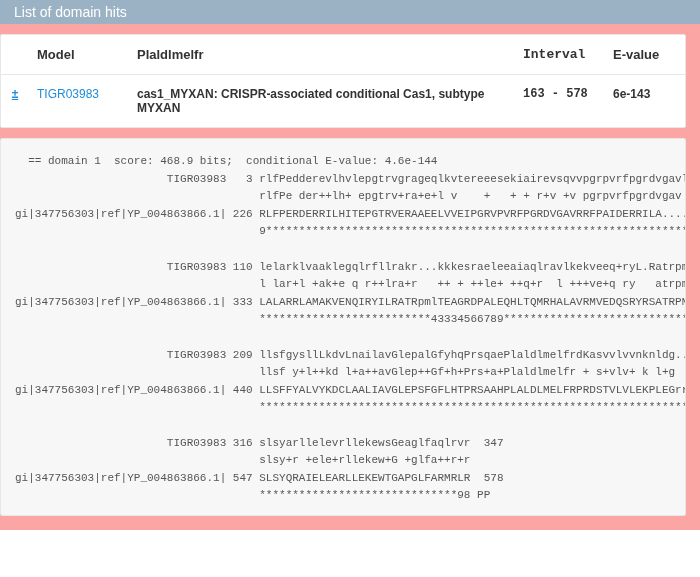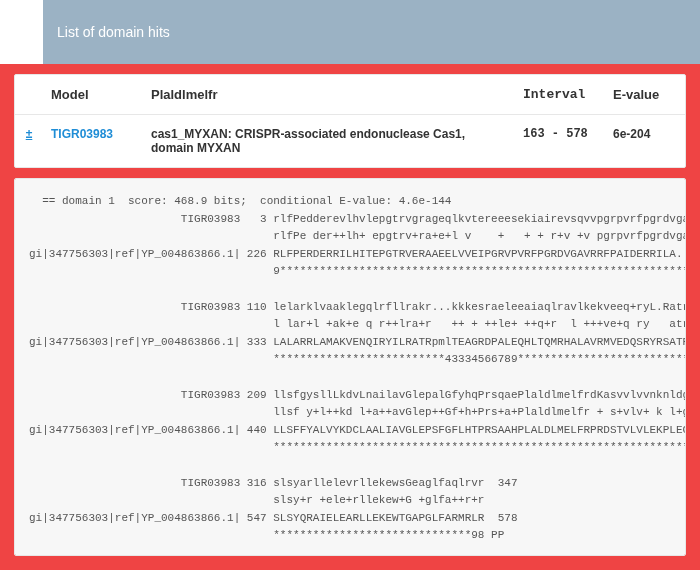--- a/index.html
+++ b/index.html
@@ -10,28 +10,27 @@
     font-size: 13px;
     color: #333;
   }
   .panel {
     width: 700px;
     background: #fff;
   }
   .panel-header {
     background: #9bb2c4;
     color: #fff;
-    padding: 24px 14px;
+    padding: 4px 14px;
     font-size: 14px;
     font-weight: 400;
-    margin-left: 43px;
   }
   .panel-body {
-    padding: 10px 14px 14px 14px;
-    background: #ef4444;
+    padding: 10px 14px 14px 0;
+    background: #fca5a5;
     border-top: none;
   }
   .inner-white {
     background: #fff;
     border: 1px solid #e7e7e7;
     border-radius: 2px;
   }
   table.hits {
     width: 100%;
     border-collapse: collapse;
@@ -52,21 +51,21 @@
     font-weight: 600;
   }
   .col-toggle { width: 28px; text-align: center; }
   .col-model { width: 100px; }
   .col-desc { }
   .col-interval { width: 90px; white-space: nowrap; font-family: Liberation Mono, monospace; }
   .col-evalue { width: 80px; white-space: nowrap; }
   .model-link {
     color: #1f8dd6;
     text-decoration: none;
-    font-weight: 700;
+    font-weight: 400;
     text-align: right;
   }
   .toggle {
     color: #1f8dd6;
     cursor: pointer;
     font-weight: 700;
     text-decoration: underline;
   }
   .alignment-wrap {
     margin-top: 10px;
@@ -117,23 +116,23 @@
           </tr>
         </thead>
         <tbody>
           <tr>
             <td class="col-toggle">
               <span class="toggle">±</span>
             </td>
             <td class="col-model">
               <a href="#" class="model-link">TIGR03983</a>
             </td>
-            <td class="col-desc">cas1_MYXAN: CRISPR-associated endonuclease Cas1, domain MYXAN</td>
+            <td class="col-desc">cas1_MYXAN: CRISPR-associated conditional Cas1, subtype MYXAN</td>
             <td class="col-interval">163 - 578</td>
-            <td class="col-evalue">6e-204</td>
+            <td class="col-evalue">6e-143</td>
           </tr>
         </tbody>
       </table>
     </div>
 
     <div class="alignment-wrap">
       <pre class="alignment-pre">  == domain 1  score: 468.9 bits;  conditional E-value: 4.6e-144
                        TIGR03983   3 rlfPedderevlhvlepgtrvgrageqlkvtereeesekiairevsqvvpgrpvrfpgrdvgavlq
                                      rlfPe der++lh+ epgtrv+ra+e+l v    +   + + r+v +v pgrpvrfpgrdvgav +
 gi|347756303|ref|YP_004863866.1| 226 RLFPERDERRILHITEPGTRVERAAEELVVEIPGRVPVRFPGRDVGAVRRFPAIDERRILA....

